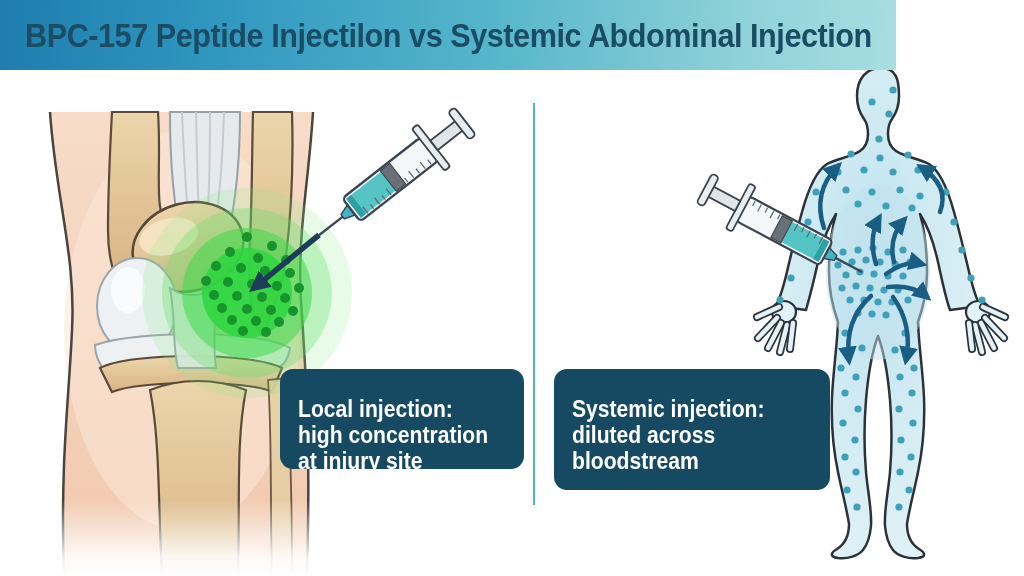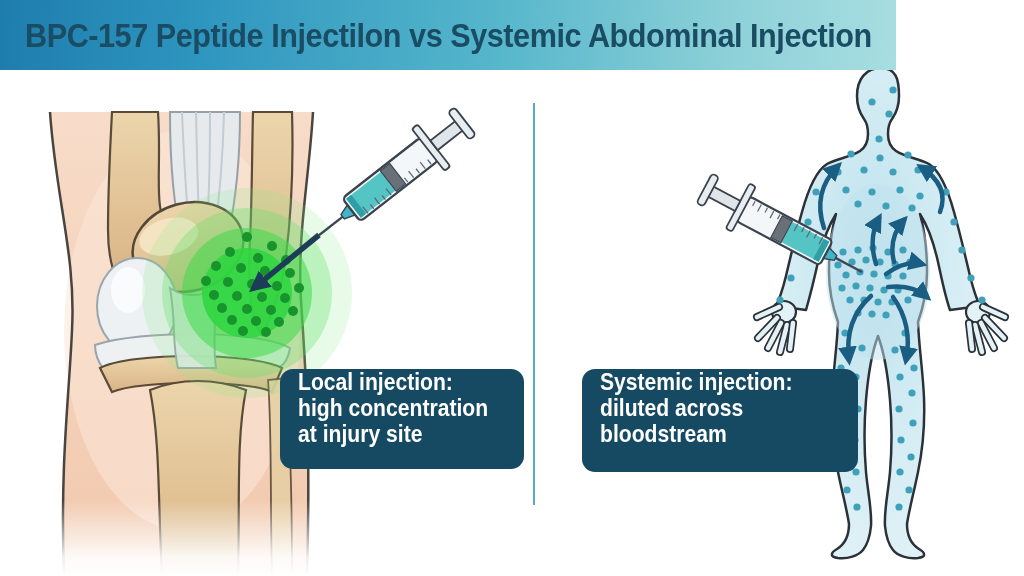--- a/index.html
+++ b/index.html
@@ -16,28 +16,28 @@
   .header h1 {
     margin:0; font-size:34px; font-weight:bold; color:#1a4c64;
     letter-spacing:-0.5px; white-space:nowrap;
     transform:scaleX(0.90); transform-origin:center center;
   }
   
   svg.art { position:absolute; left:0; top:0; z-index:1; }
   
   .caption {
     position:absolute; background:#164a62; border-radius:13px;
-    padding:0 18px; z-index:6; color:#ffffff;
+    padding:27px 18px; z-index:6; color:#ffffff;
   }
   .caption-text {
     transform:scaleX(0.88); transform-origin:0 0;
     font-size:24px; font-weight:bold; line-height:26px; white-space:nowrap;
   }
   #cap-local    { left:280px; top:369px; width:244px; height:100px; box-sizing:border-box; }
-  #cap-systemic { left:582px; top:369px; width:276px; height:103px; box-sizing:border-box; }
+  #cap-systemic { left:554px; top:369px; width:276px; height:121px; box-sizing:border-box; }
 </style>
 </head>
 <body>
 
 <div class="stage">
 
   <svg class="art" width="1024" height="576" viewBox="0 0 1024 576">
     <defs>
       <linearGradient id="skinGrad" x1="0" y1="0" x2="0" y2="1">
         <stop offset="0" stop-color="#f7dcc9"></stop>

